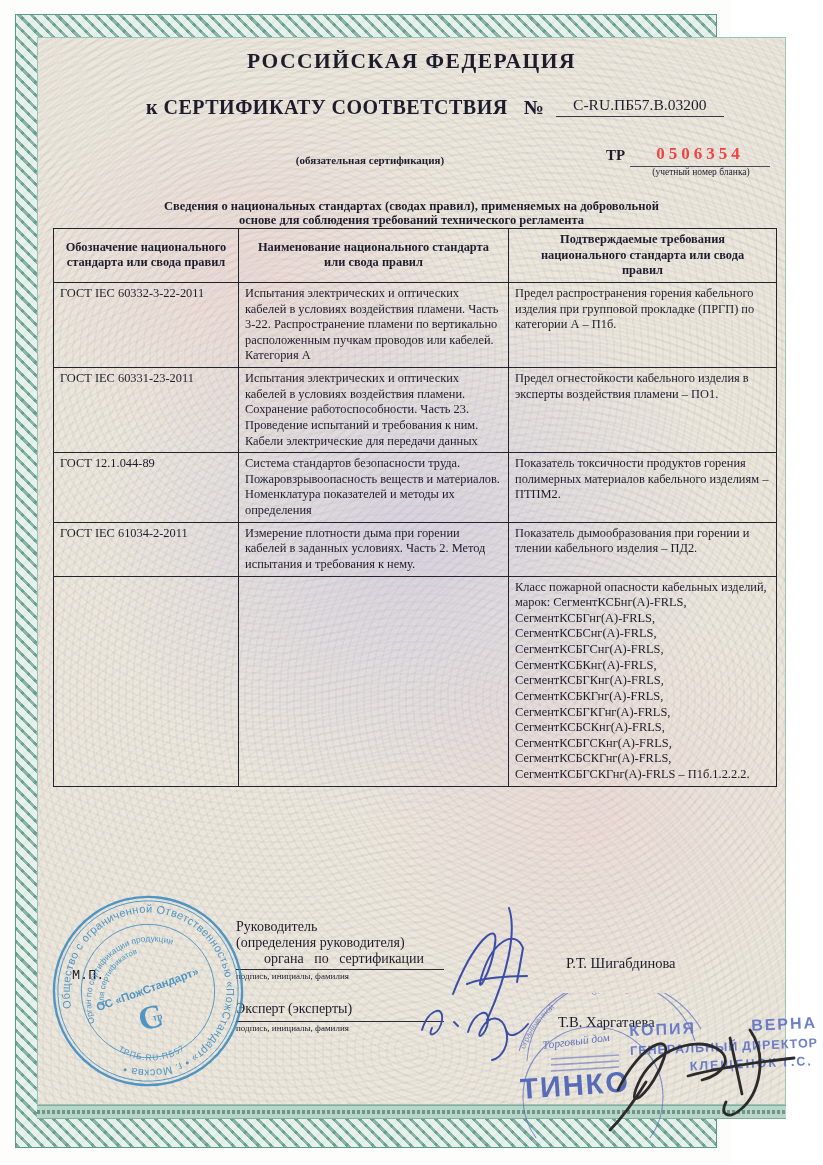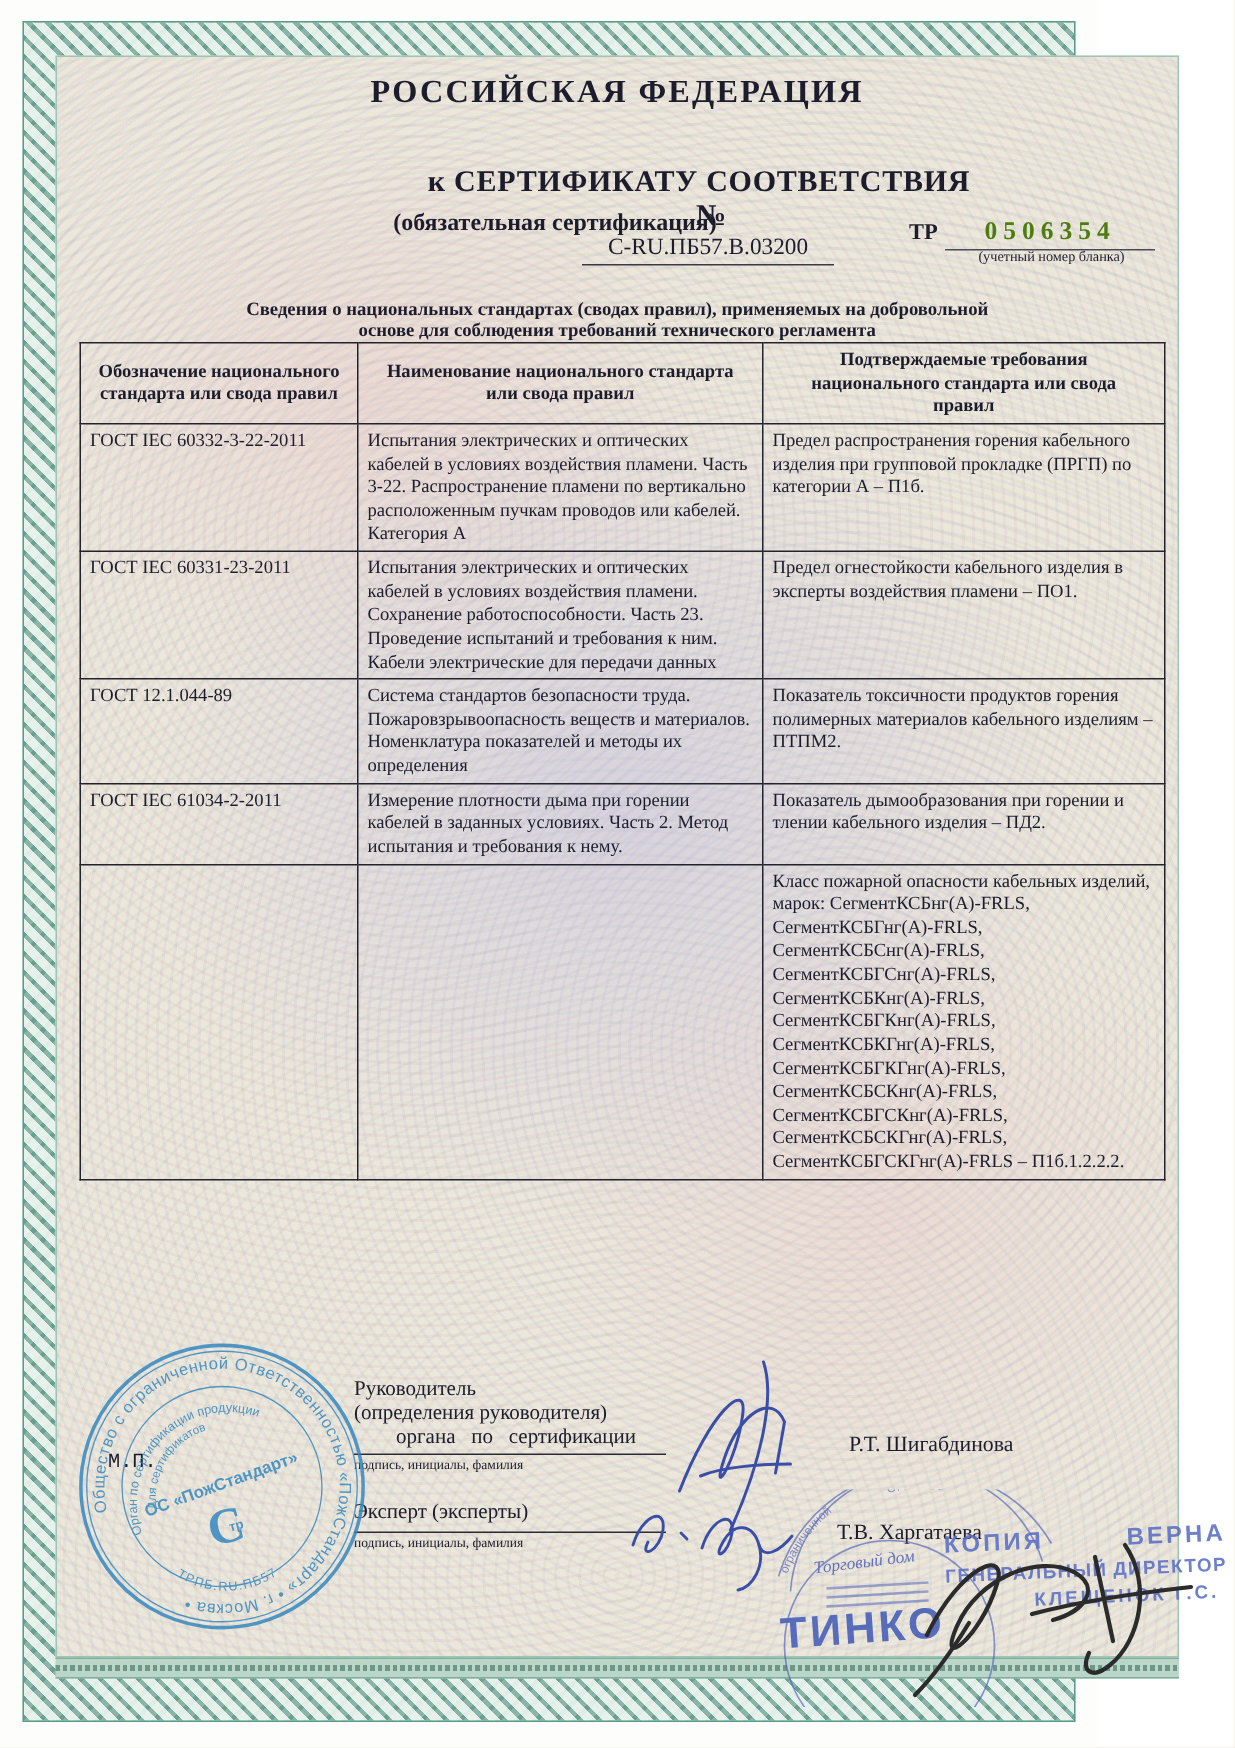--- a/index.html
+++ b/index.html
@@ -33,29 +33,29 @@
     border-top:1px solid #7fae9d; border-bottom:1px solid #7fae9d; }
 
   
   .content { position:absolute; inset:0; z-index:5; color:#1d1c2c; }
   .abs { position:absolute; }
   .ctr { text-align:center; }
   .b { font-weight:bold; }
 
   .country   { left:0; top:49px; width:823px; font-size:21.5px; letter-spacing:1.5px; }
   .apptitle  { left:0; top:90px;  width:823px; font-size:15px; letter-spacing:1px; }
-  .certrow   { left:146px; top:110px; width:640px; display:flex; align-items:center;flex-direction:column; }
+  .certrow   { left:146px; top:96px; width:640px; display:flex; align-items:flex-start; }
   .certrow .t1 { font-size:20px; font-weight:bold; letter-spacing:.5px; }
   .certrow .nsign { font-size:20px; font-weight:bold; margin-left:16px; }
   .certrow .cnum { font-size:15.5px; margin-left:12px; min-width:168px; text-align:center;
                    border-bottom:1.4px solid #3a3a46; padding:0 4px 2px; }
-  .certsub   { left:150px; top:140px; width:440px; font-size:16px; }
+  .certsub   { left:150px; top:154px; width:440px; font-size:11px; }
   .trlabel   { left:606px; top:147px; font-size:15px; font-weight:bold; }
   .blanknum  { left:630px; top:144px; width:140px; text-align:center; font-size:17px; font-weight:bold;
-               letter-spacing:4px; color:#4d7c0f; border-bottom:1.3px solid #4a4a56; padding-bottom:2px; }
+               letter-spacing:4px; color:#ef4444; border-bottom:1.3px solid #4a4a56; padding-bottom:2px; }
   .blankcap  { left:630px; top:167px; width:142px; font-size:9.5px; text-align:center; }
 
   .apx-num   { left:0; top:185px; width:823px; font-size:12.5px; }
   .apx-sub1  { left:0; top:199px; width:823px; font-size:12.5px; }
   .apx-sub2  { left:0; top:213px; width:823px; font-size:12.5px; }
 
   
   table.std { position:absolute; left:53px; top:228px; width:723px; border-collapse:collapse;
     table-layout:fixed; font-size:12.4px; line-height:1.26; }
   table.std th, table.std td { border:1.4px solid #23232e; vertical-align:top;

